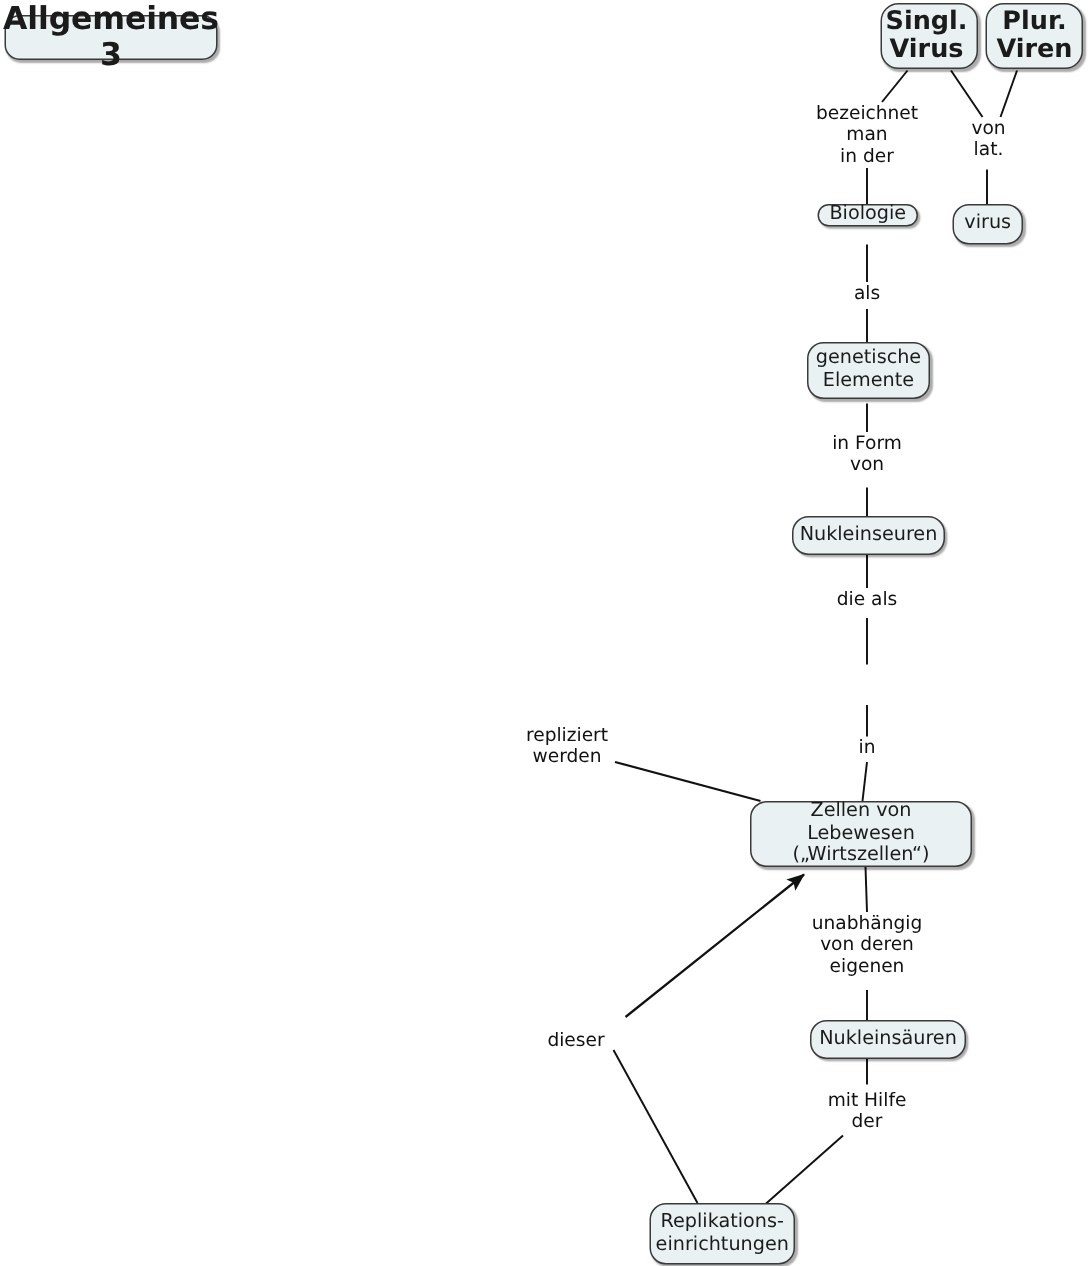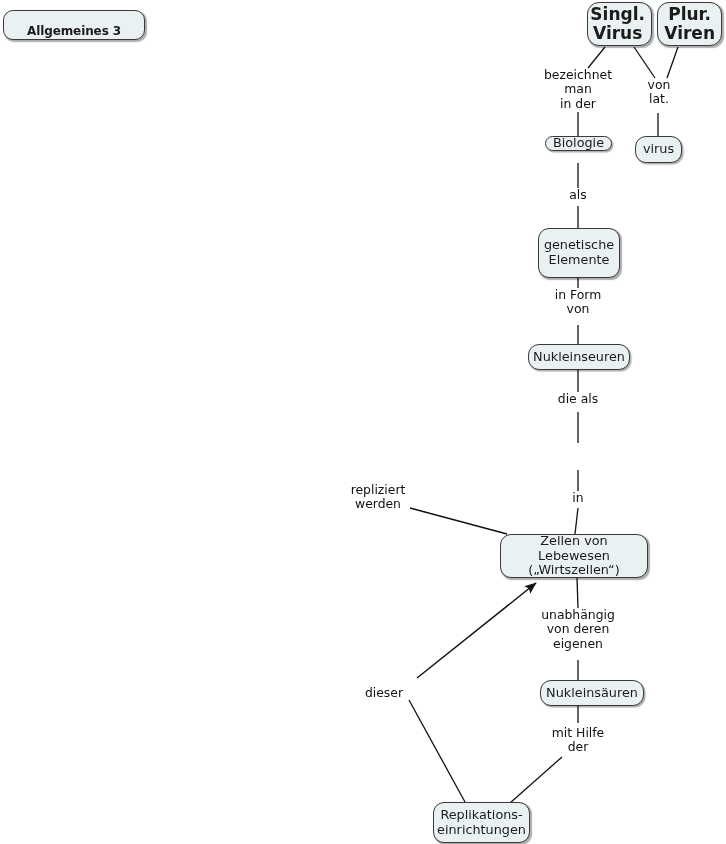--- a/index.html
+++ b/index.html
@@ -44,24 +44,23 @@
     z-index: 3;
   }
   .node-text {
     display: block;
     white-space: pre-line;
     padding: 0 6px;
   }
   
   .title-pill {
     font-weight: bold;
-    font-size: 12px;
+    font-size: 21px;
     border-radius: 10px;
     letter-spacing: -0.1px;
-    align-items: flex-end;
   }
   
   .concept-strong {
     font-weight: bold;
     font-size: 17px;
     border-radius: 12px;
     line-height: 1.12;
     justify-content: flex-end;
   }
   
@@ -169,21 +168,21 @@
   </div>
 
   <div class="node concept" style="left:545px; top:136px; width:67px; height:15px;">
     <span class="node-text">Biologie</span>
   </div>
 
   <div class="node concept" style="left:635px; top:136px; width:47px; height:27px;">
     <span class="node-text">virus</span>
   </div>
 
-  <div class="node concept" style="left:538px; top:228px; width:82px; height:50px;">
+  <div class="node concept" style="left:538px; top:228px; width:82px; height:38px;">
     <span class="node-text">genetische
 Elemente</span>
   </div>
 
   <div class="node concept" style="left:528px; top:344px; width:102px; height:26px;">
     <span class="node-text">Nukleinseuren</span>
   </div>
 
 
   <div class="node concept" style="left:500px; top:534px; width:148px; height:44px;">

